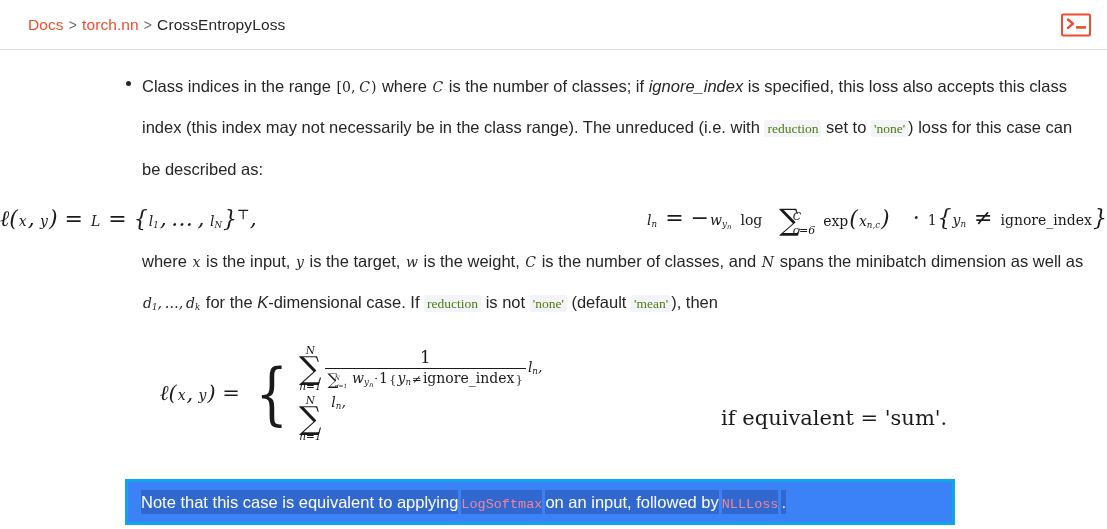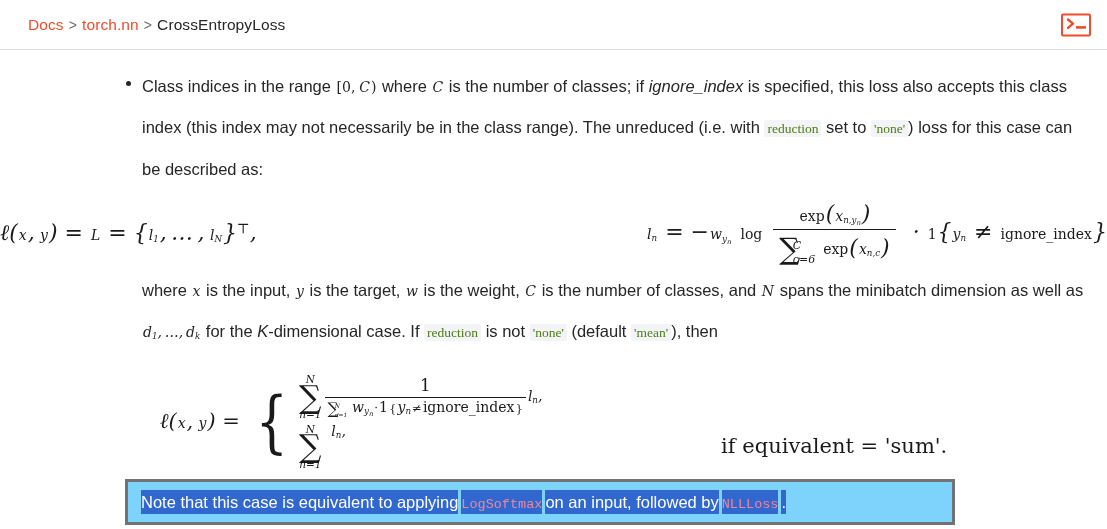--- a/index.html
+++ b/index.html
@@ -252,23 +252,23 @@
     white-space: nowrap;
   }
 
   
   .note-annot {
     position: absolute;
     left: 125px;
     top: 479px;
     width: 830px;
     height: 46px;
-    border: 3px solid #737373;
+    border: 3px solid #0ea5e9;
     box-sizing: border-box;
-    background: #7dd3fc;
+    background: #3b82f6;
   }
   .note-inner {
     position: absolute;
     left: 13px;
     top: 6px;
     right: 4px;
     font-size: 16.5px;
     line-height: 29px;
     white-space: nowrap;
   }
@@ -308,21 +308,20 @@
 
   <ul class="doc-list">
     <li class="bullet"><span>Class indices in the range </span><span class="mi up">[0, <span class="mi">C</span>)</span><span> where </span><span class="mi">C</span><span> is the number of classes; if </span><em class="arg">ignore_index</em><span> is specified, this loss also accepts this class index (this index may not necessarily be in the class range). The unreduced (i.e. with </span><code class="cs">reduction</code><span> set to </span><code class="cs">'none'</code><span>) loss for this case can be described as:</span></li>
   </ul>
 
   <div class="eqblock eq1">
     <span class="eq-lhs">ℓ(<span class="mi">x</span>, <span class="mi">y</span>) = <span class="mi">L</span> = {<span class="mi">l<span class="sub">1</span></span>, … , <span class="mi">l<span class="sub">N</span></span>}<span class="sup">⊤</span>,</span>
     <span class="eq-gap"></span>
     <span class="eq-lhs"><span class="mi">l<span class="sub">n</span></span> = −<span class="mi">w<span class="sub">y<span class="sub">n</span></span></span>&nbsp;<span class="mi up">log</span>
       <span class="frac">
-        <span class="num"><span class="mi up">exp</span>(<span class="mi">x<span class="sub">n,y<span class="sub">n</span></span></span>)</span>
         <span class="den"><span class="inlineop"><span class="op">∑</span><span class="lims"><span class="t">C</span><span class="b">c=6</span></span></span>&nbsp;<span class="mi up">exp</span>(<span class="mi">x<span class="sub">n,c</span></span>)</span>
       </span>
       &nbsp;·&nbsp;<span class="mi up">1</span>{<span class="mi">y<span class="sub">n</span></span> ≠ <span class="mi up">ignore_index</span>}
     </span>
   </div>
 
   <div class="para"><span>where </span><span class="mi">x</span><span> is the input, </span><span class="mi">y</span><span> is the target, </span><span class="mi">w</span><span> is the weight, </span><span class="mi">C</span><span> is the number of classes, and </span><span class="mi">N</span><span> spans the minibatch dimension as well as </span><span class="mi">d<span class="sub">1</span>, …, d<span class="sub">k</span></span><span> for the </span><em>K</em><span>-dimensional case. If </span><code class="cs">reduction</code><span> is not </span><code class="cs">'none'</code><span> (default </span><code class="cs">'mean'</code><span>), then</span></div>
 
   <div class="eqblock eq2">
     <span class="eq-lhs">ℓ(<span class="mi">x</span>, <span class="mi">y</span>) =</span>

